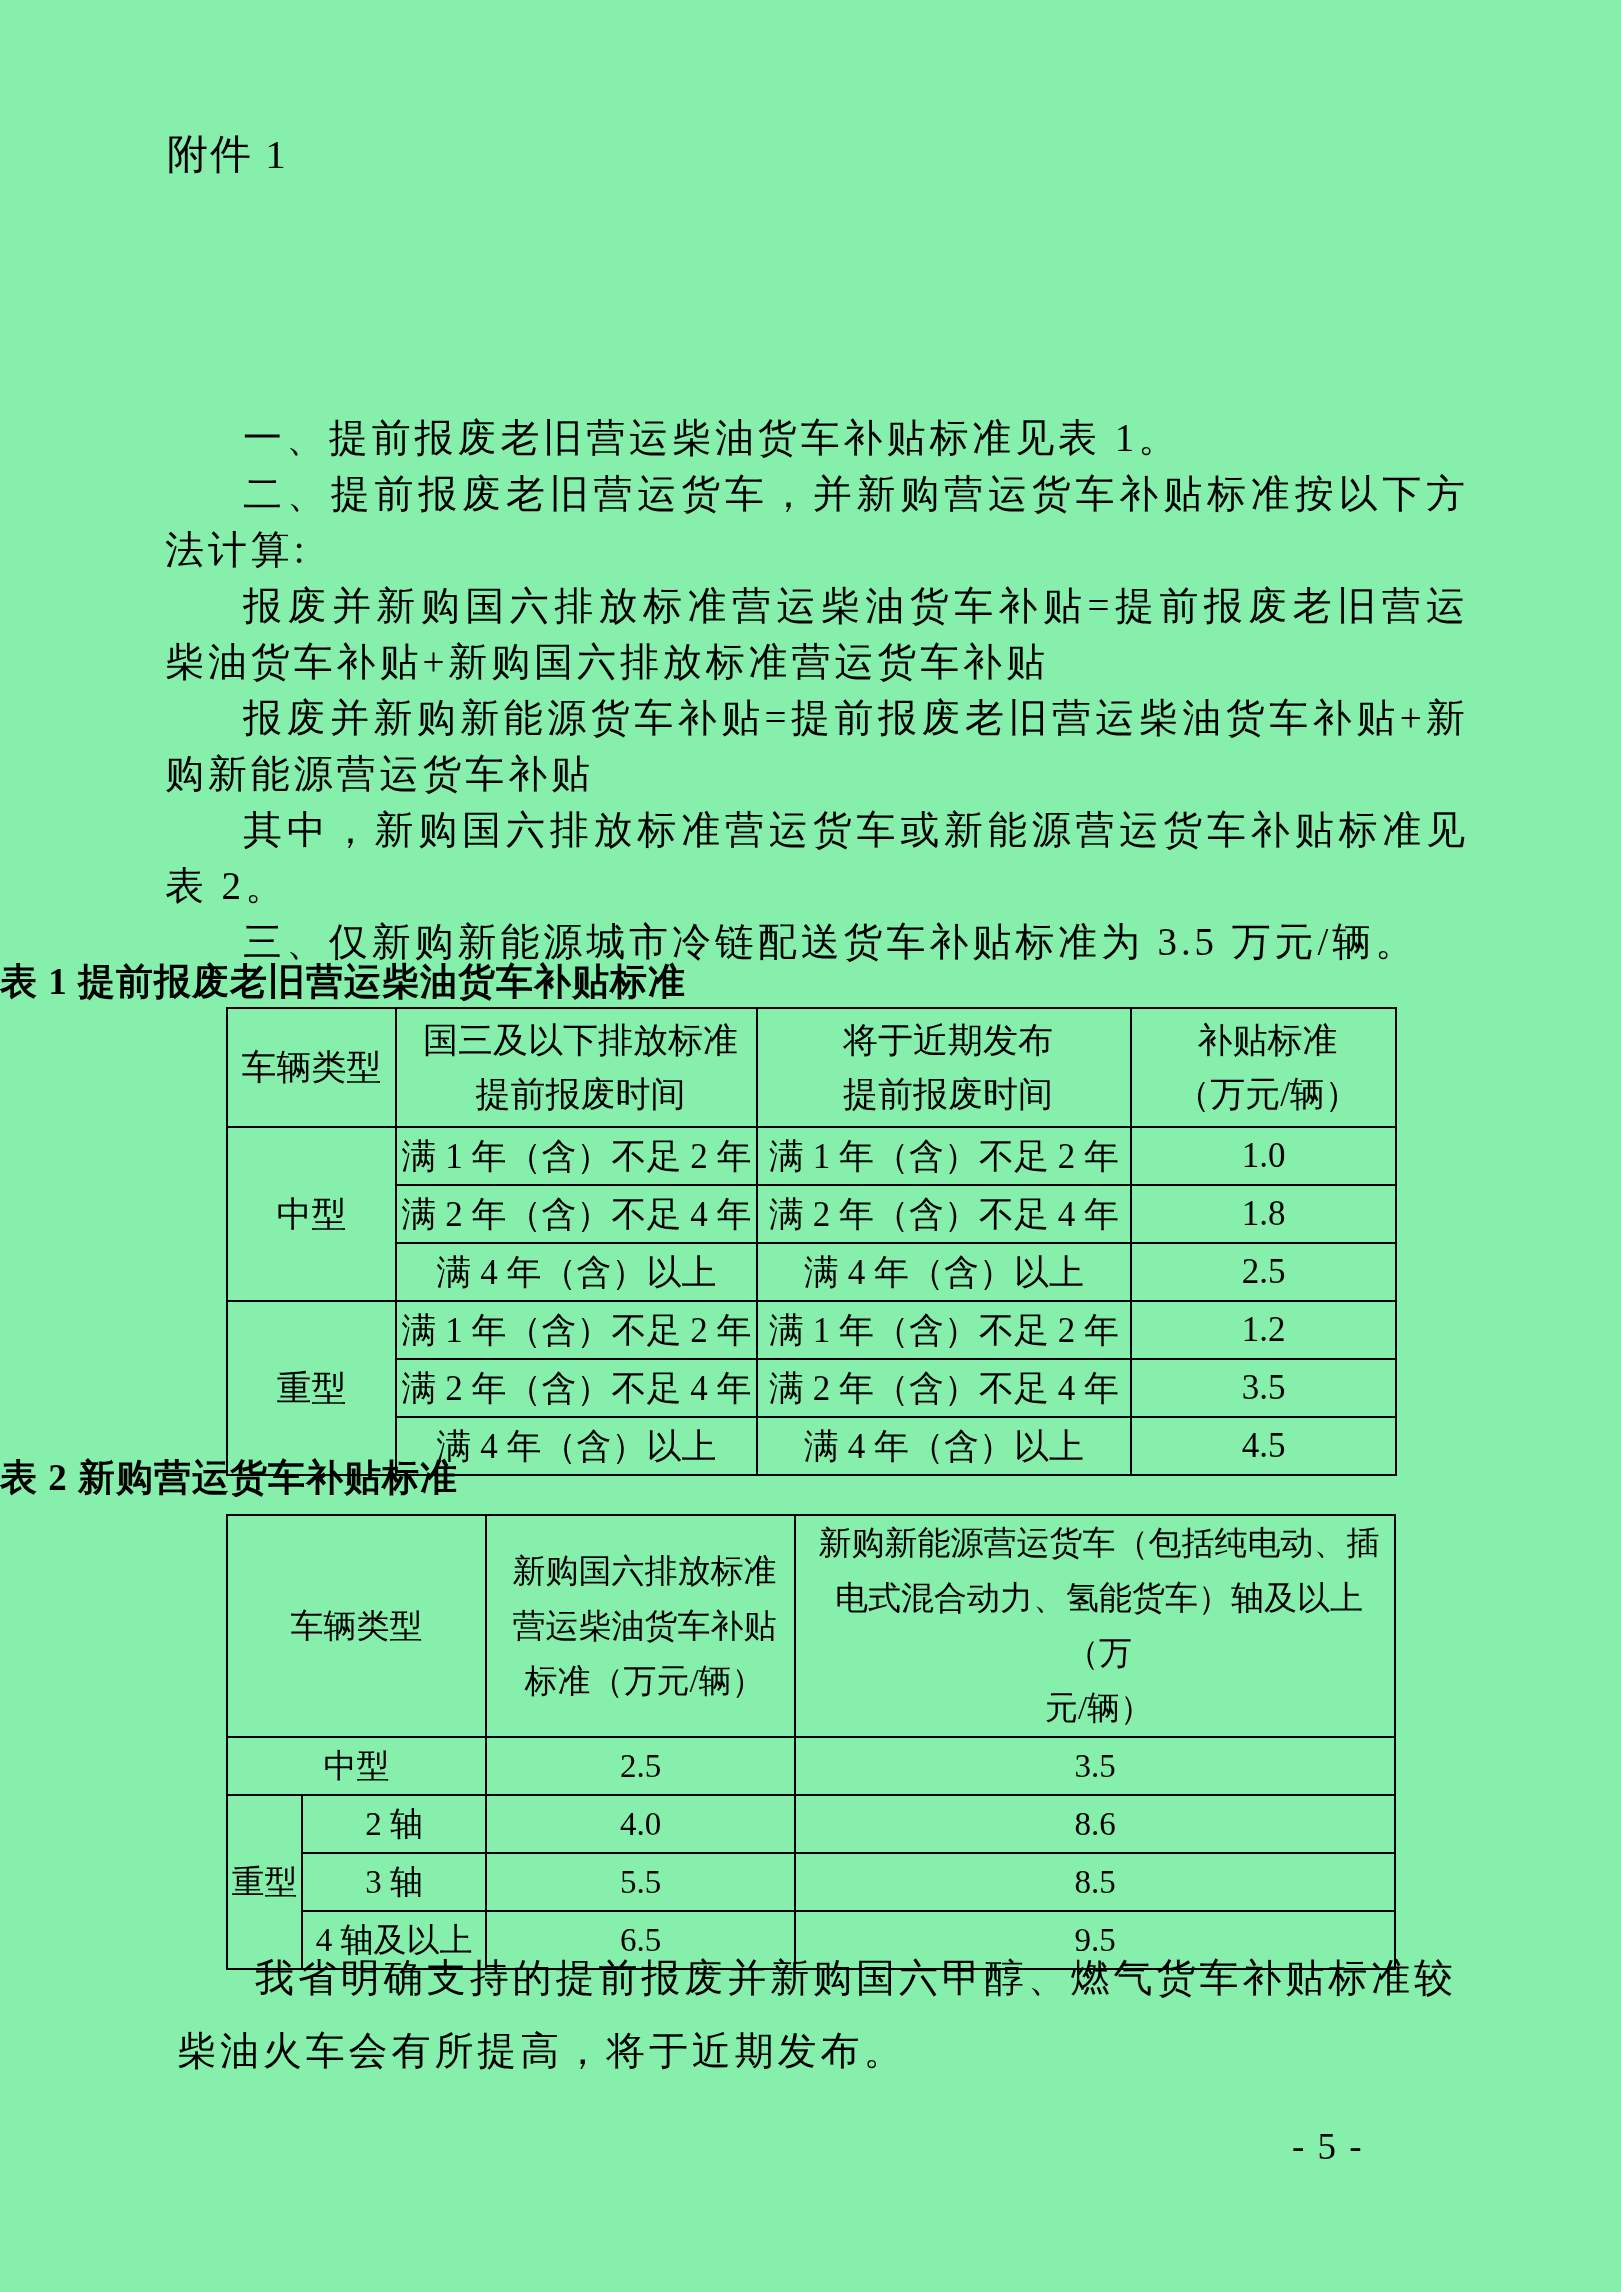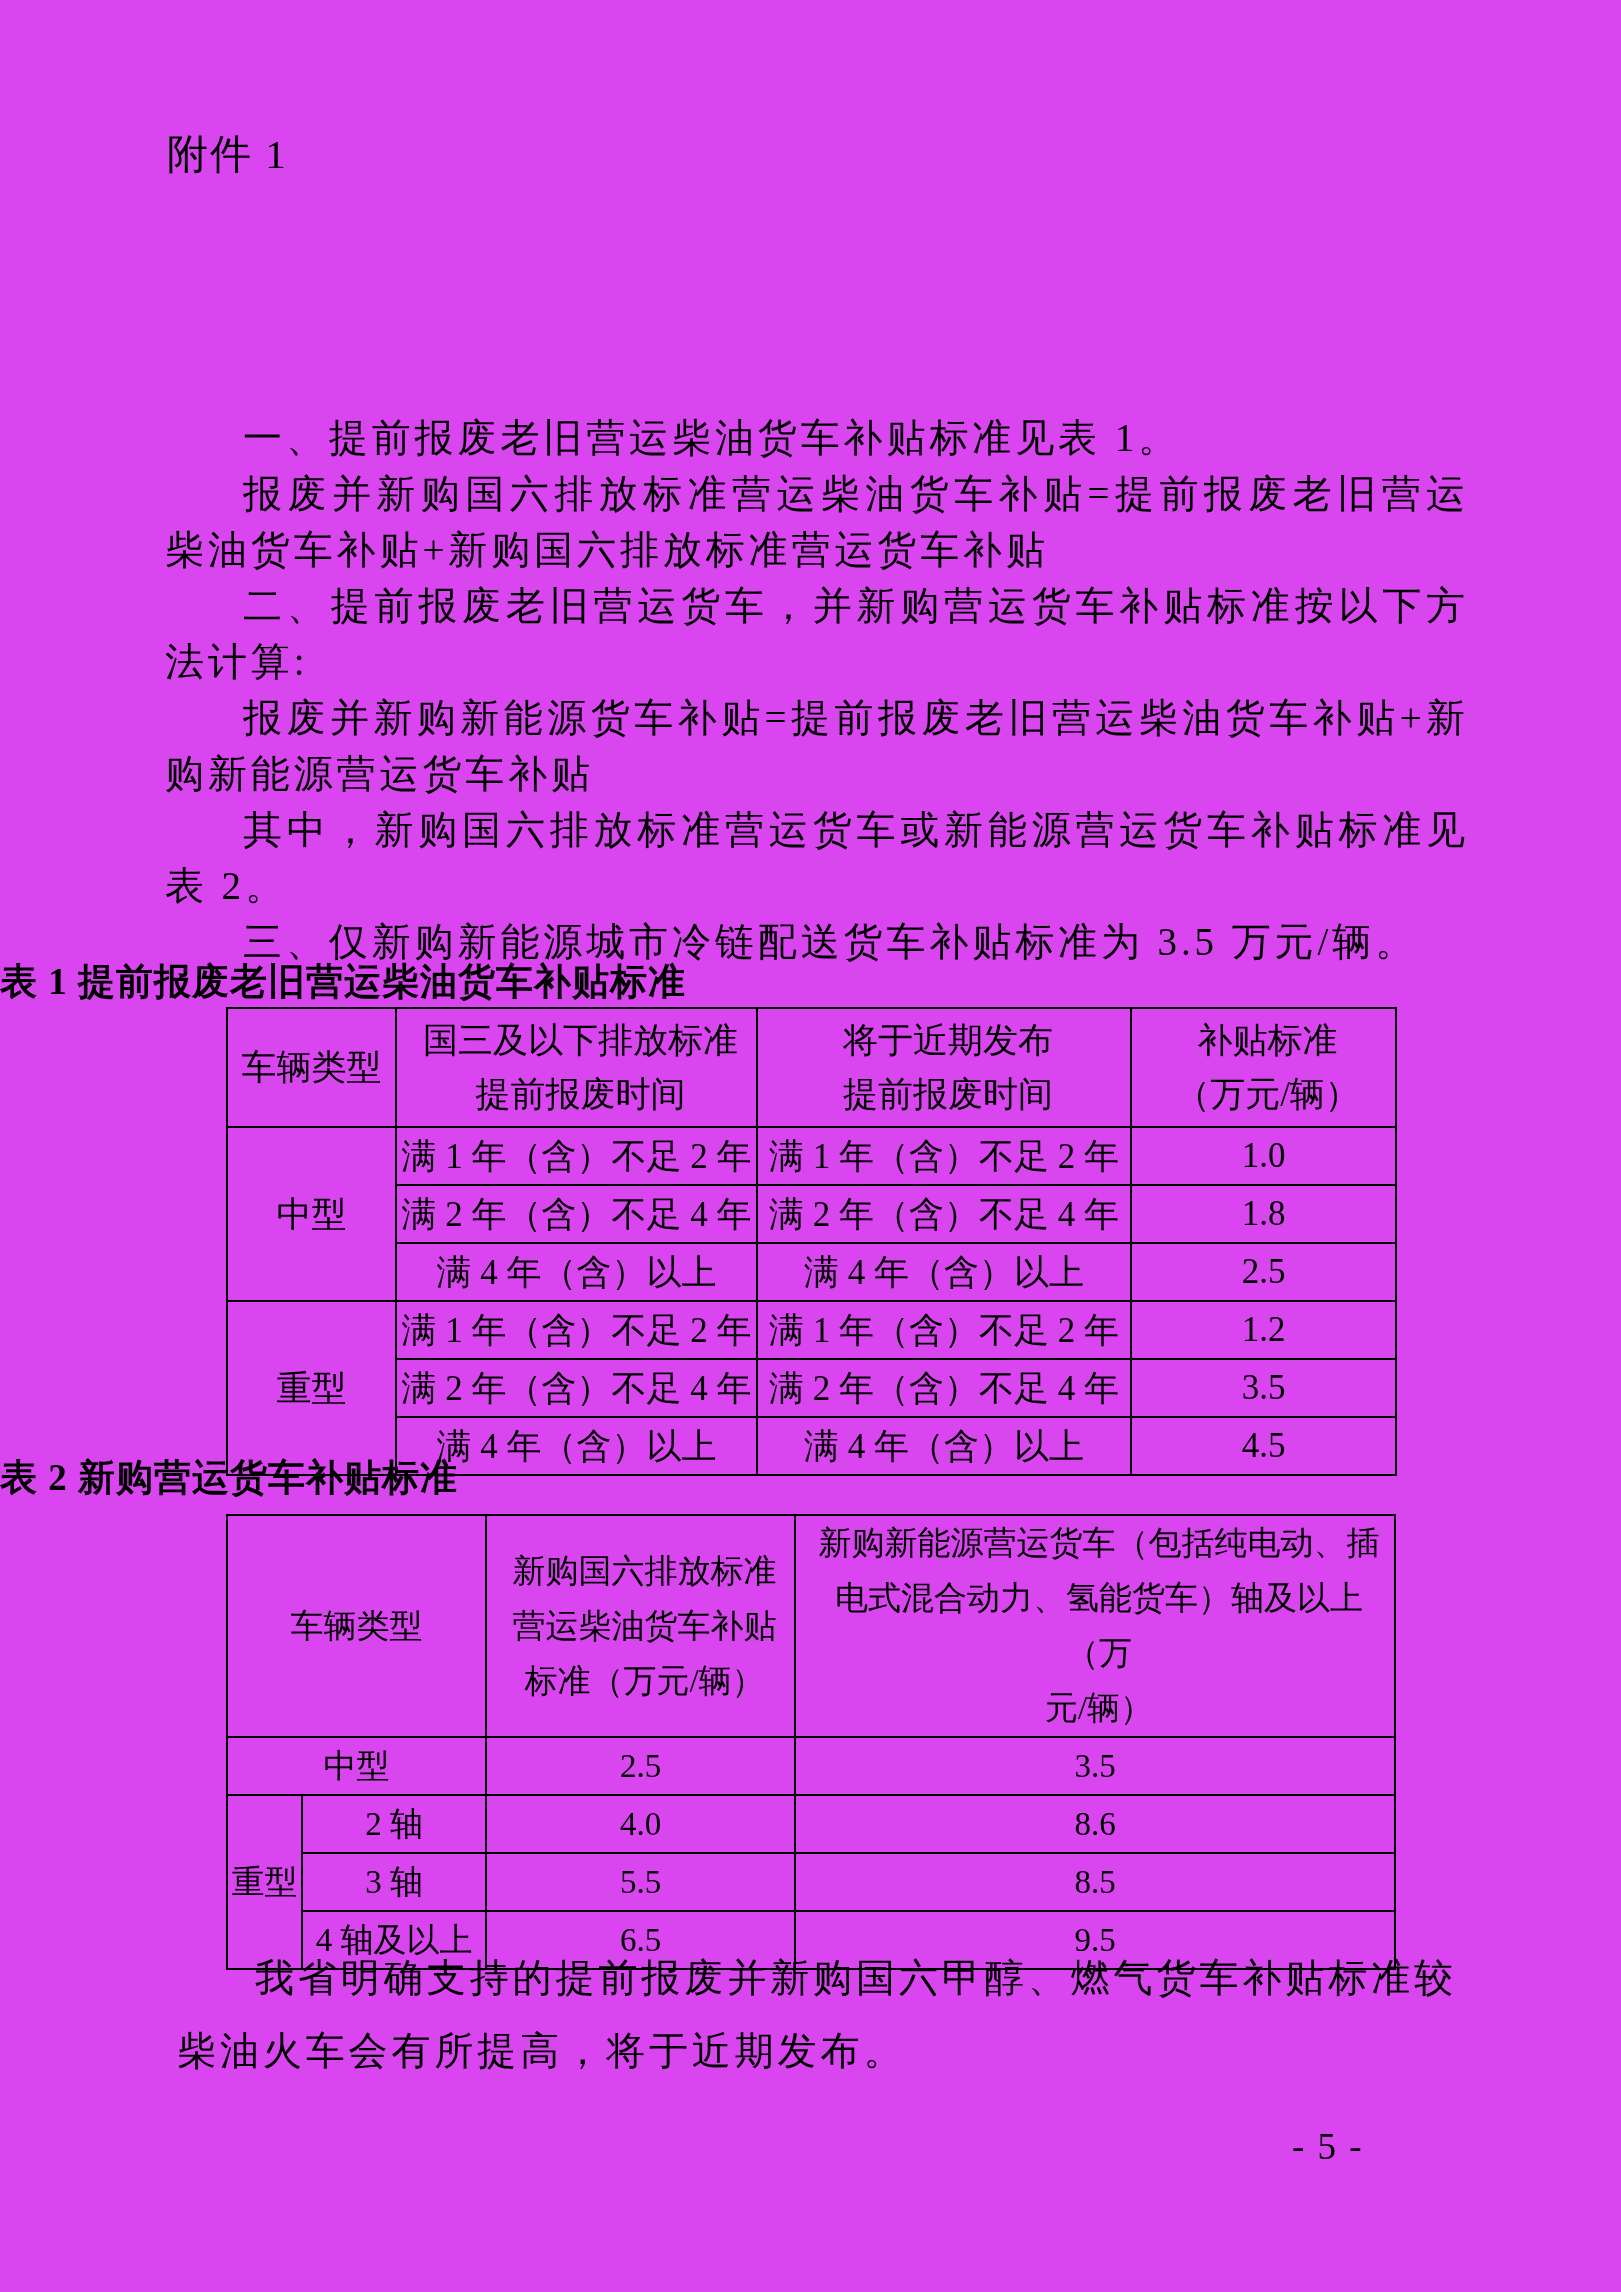--- a/index.html
+++ b/index.html
@@ -1,20 +1,20 @@
 <!DOCTYPE html>
 <html><head>
 <meta charset="utf-8">
 <style>
   html,body { margin:0; padding:0; background:#ffffff; }
   .page {
     position:relative;
     width:1621px;
     height:2293px;
-    background:#d946ef;
+    background:#86efac;
     color:#000000;
     font-family:"Liberation Serif", serif;
     overflow:hidden;
   }
   .attachment {
     position:absolute; left:167px; top:127px;
     font-size:41px; letter-spacing:2px;
   }
   .doc-title {
     position:absolute; left:0; top:272px; width:100%;
@@ -64,22 +64,22 @@
 </head>
 <body>
 
 <div class="page">
 
   <div class="attachment">附件 1</div>
 
 
   <div class="body-paras">
     <p>一、提前报废老旧营运柴油货车补贴标准见表 1。</p>
+    <p>二、提前报废老旧营运货车，并新购营运货车补贴标准按以下方法计算:</p>
     <p>报废并新购国六排放标准营运柴油货车补贴=提前报废老旧营运柴油货车补贴+新购国六排放标准营运货车补贴</p>
-    <p>二、提前报废老旧营运货车，并新购营运货车补贴标准按以下方法计算:</p>
     <p>报废并新购新能源货车补贴=提前报废老旧营运柴油货车补贴+新购新能源营运货车补贴</p>
     <p>其中，新购国六排放标准营运货车或新能源营运货车补贴标准见表 2。</p>
     <p>三、仅新购新能源城市冷链配送货车补贴标准为 3.5 万元/辆。</p>
   </div>
 
   <div class="tbl-caption cap1">表 1 提前报废老旧营运柴油货车补贴标准</div>
 
   <table id="table1" class="doc-tbl">
     <colgroup>
       <col style="width:169px">

